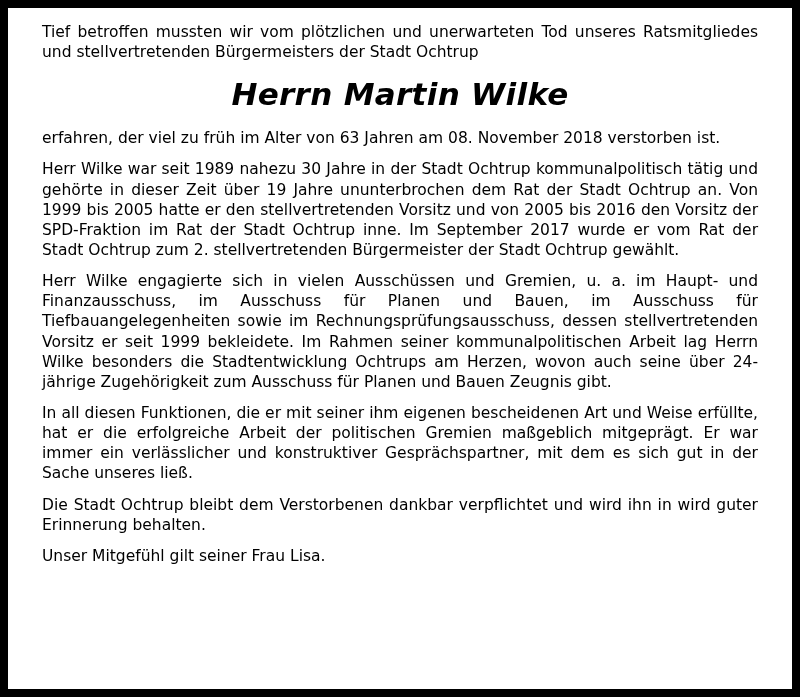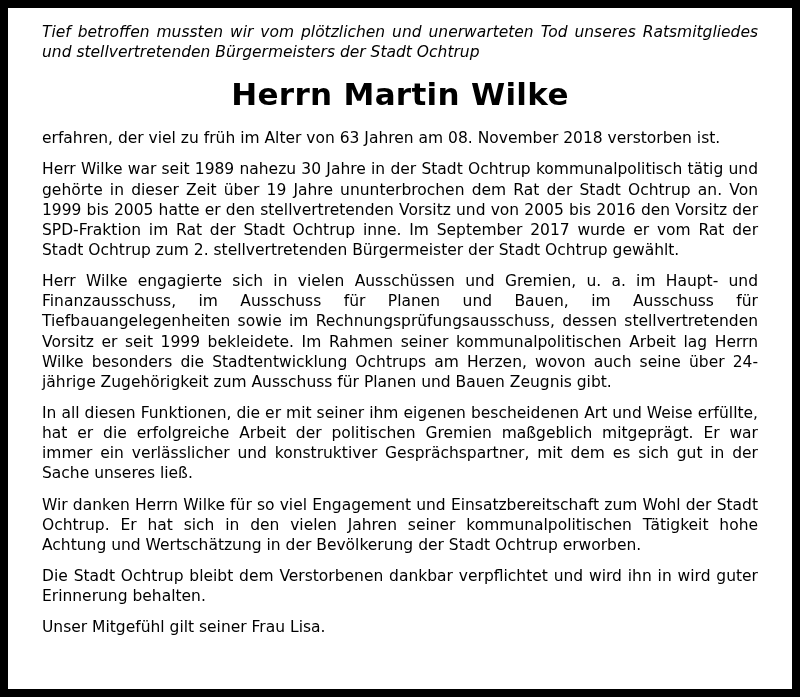--- a/index.html
+++ b/index.html
@@ -24,29 +24,29 @@
     box-sizing: border-box;
     padding: 14px 34px 8px 34px;
     height: 100%;
   }
   .lead {
     font-size: 15.5px;
     line-height: 1.30;
     text-align: justify;
     color: #000;
     margin: 0 0 4px 0;
-    font-style: italic;
   }
   .deceased-name {
     text-align: center;
     font-size: 31px;
     font-weight: bold;
     letter-spacing: 0.3px;
     margin: 14px 0 16px 0;
     color: #000;
+    font-style: italic;
   }
   p.body-text {
     font-size: 15.5px;
     line-height: 1.30;
     text-align: justify;
     color: #000;
     margin: 0 0 11px 0;
   }
 </style>
 </head>
@@ -57,18 +57,17 @@
 
     <p class="lead">Tief betroffen mussten wir vom plötzlichen und unerwarteten Tod unseres Ratsmitgliedes und stellvertretenden Bürgermeisters der Stadt Ochtrup</p>
 
     <div class="deceased-name">Herrn Martin Wilke</div>
 
     <p class="body-text">erfahren, der viel zu früh im Alter von 63 Jahren am 08. November 2018 verstorben ist.</p>
 
     <p class="body-text">Herr Wilke war seit 1989 nahezu 30 Jahre in der Stadt Ochtrup kommunalpolitisch tätig und gehörte in dieser Zeit über 19 Jahre ununterbrochen dem Rat der Stadt Ochtrup an. Von 1999 bis 2005 hatte er den stellvertretenden Vorsitz und von 2005 bis 2016 den Vorsitz der SPD-Fraktion im Rat der Stadt Ochtrup inne. Im September 2017 wurde er vom Rat der Stadt Ochtrup zum 2. stellvertretenden Bürgermeister der Stadt Ochtrup gewählt.</p>
     <p class="body-text">Herr Wilke engagierte sich in vielen Ausschüssen und Gremien, u. a. im Haupt- und Finanzausschuss, im Ausschuss für Planen und Bauen, im Ausschuss für Tiefbauangelegenheiten sowie im Rechnungsprüfungsausschuss, dessen stellvertretenden Vorsitz er seit 1999 bekleidete. Im Rahmen seiner kommunalpolitischen Arbeit lag Herrn Wilke besonders die Stadtentwicklung Ochtrups am Herzen, wovon auch seine über 24-jährige Zugehörigkeit zum Ausschuss für Planen und Bauen Zeugnis gibt.</p>
     <p class="body-text">In all diesen Funktionen, die er mit seiner ihm eigenen bescheidenen Art und Weise erfüllte, hat er die erfolgreiche Arbeit der politischen Gremien maßgeblich mitgeprägt. Er war immer ein verlässlicher und konstruktiver Gesprächspartner, mit dem es sich gut in der Sache unseres ließ.</p>
-    <p class="body-text">Wir danken Herrn Wilke für so viel Engagement und Einsatzbereitschaft zum Wohl der Stadt Ochtrup. Er hat sich in den vielen Jahren seiner kommunalpolitischen Tätigkeit hohe Achtung und Wertschätzung in der Bevölkerung der Stadt Ochtrup erworben.</p>
     <p class="body-text">Die Stadt Ochtrup bleibt dem Verstorbenen dankbar verpflichtet und wird ihn in wird guter Erinnerung behalten.</p>
     <p class="body-text">Unser Mitgefühl gilt seiner Frau Lisa.</p>
 
   </div>
 </div>
 
 </body></html>

